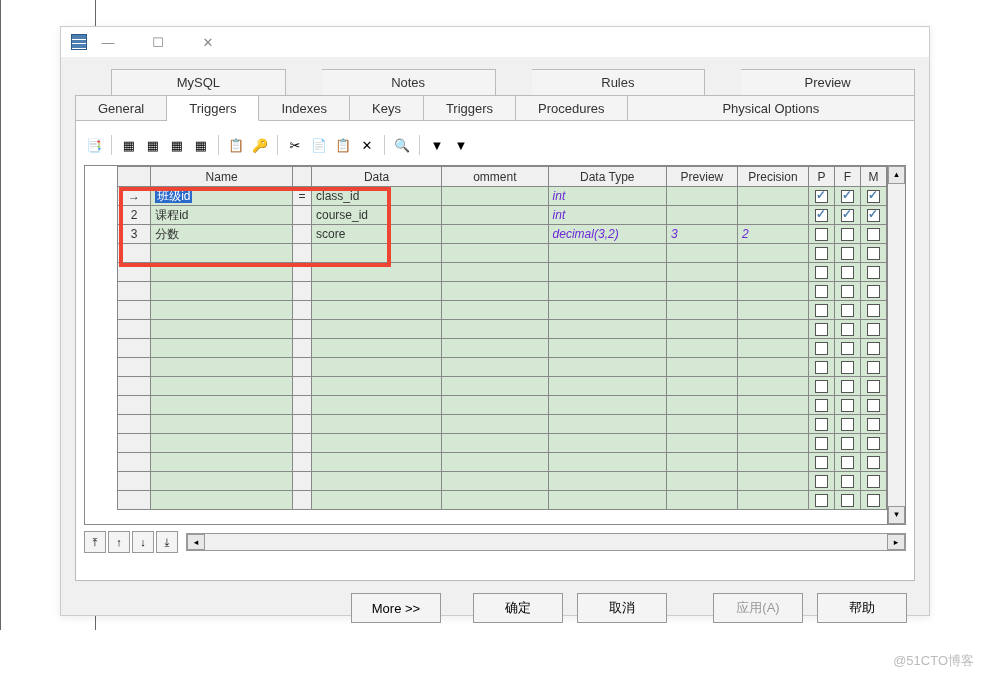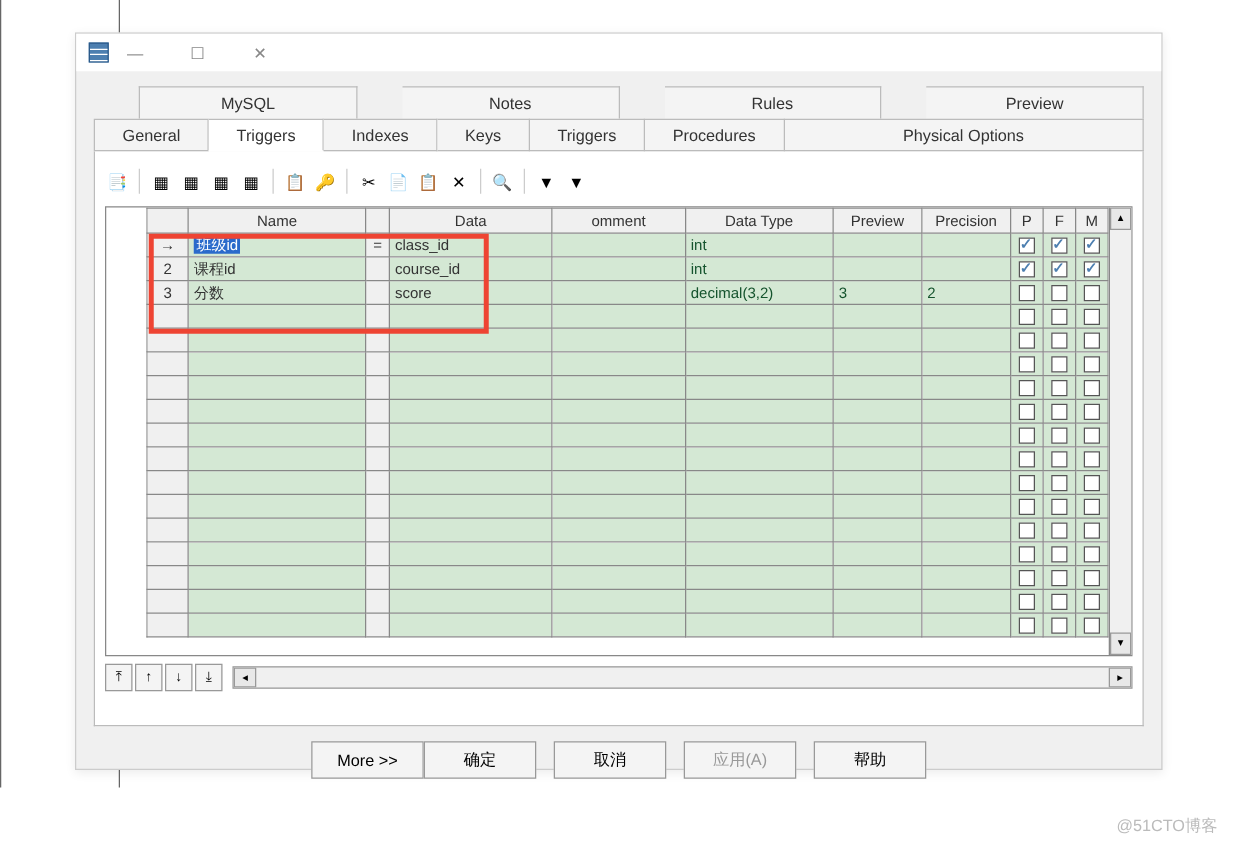--- a/index.html
+++ b/index.html
@@ -25,36 +25,36 @@
     .panel { border:1px solid #bbb; border-top:none; background:#fff; height:460px; padding:10px 8px 8px 8px; }
     .toolbar { display:flex; align-items:center; gap:4px; height:28px; margin-bottom:6px;}
     .tb-sep { width:1px; height:20px; background:#ccc; margin:0 3px;}
     .tb-icon { width:20px; height:20px; display:flex; align-items:center; justify-content:center; font-size:13px; cursor:default;}
     .grid-wrap { border:1px solid #888; height:360px; display:flex; position:relative; background:#fff;}
     .grid-scroll { flex:1; overflow:hidden;margin-left:32px; }
     table.grid { border-collapse:collapse; width:100%; font-size:12px; table-layout:fixed;}
     table.grid th { background:#f0f0f0; border:1px solid #888; font-weight:normal; height:20px; color:#333; overflow:hidden;}
     table.grid td { border:1px solid #888; height:19px; background:#d4e8d4; padding:0 4px; color:#333; overflow:hidden; white-space:nowrap;}
     table.grid td.rowhead { background:#f0f0f0; text-align:center; color:#333; width:28px;}
-    table.grid td.gray { color:#14532d; }
+    table.grid td.gray { color:#6d28d9; font-style:italic;}
     .chk { width:13px; height:13px; border:1px solid #555; background:#fff; display:inline-block; position:relative; vertical-align:middle;}
     .chk.checked::after { content:"✓"; position:absolute; top:-3px; left:0px; color:#4d7fb0; font-size:12px; font-weight:bold;}
     .chkcell{text-align:center; padding:0 !important;}
     .vscroll { width:18px; border-left:1px solid #888; background:#f0f0f0; display:flex; flex-direction:column;}
     .vscroll .sbtn{height:18px; border:1px solid #999; background:#e8e8e8; font-size:9px; text-align:center; line-height:14px;}
     .vscroll .track{flex:1;}
     .nav-row{display:flex; gap:2px; margin-top:6px; align-items:center;}
     .hscroll{flex:1; height:18px; border:1px solid #999; background:#f0f0f0; margin-left:6px; display:flex;}
     .hscroll .sbtn{width:18px; border:1px solid #999; background:#e8e8e8; font-size:9px; text-align:center; line-height:14px;}
     .hscroll .track{flex:1;}
     .nav-btn{width:22px; height:22px; border:1px solid #999; background:#f4f4f4; display:flex; align-items:center; justify-content:center; font-size:11px;}
-    .bottom-bar{display:flex; justify-content:center; padding:12px 8px 0 8px;}
+    .bottom-bar{display:flex; justify-content:flex-end; padding:12px 8px 0 8px;}
     .btn{min-width:90px; height:30px; border:1px solid #999; background:#f4f4f4; font-size:13px; display:flex; align-items:center; justify-content:center;}
-    .btn.disabled{color:#999;}
-    .btn-group{display:flex; gap:14px;}
+    .btn.disabled{color:#999;margin-left:32px;}
+    .btn-group{display:flex; gap:14px;padding-left:32px;}
     .red-box{position:absolute; border:4px solid #e43; pointer-events:none;}
     .watermark{position:absolute; right:16px; bottom:6px; color:#bbb; font-size:13px;}
     .sel{background:#2a6acb; color:#fff; padding:0 2px;}
   </style>
 </head>
 <body>
 
 <div class="page-left-border"></div>
 
 <div class="window">

